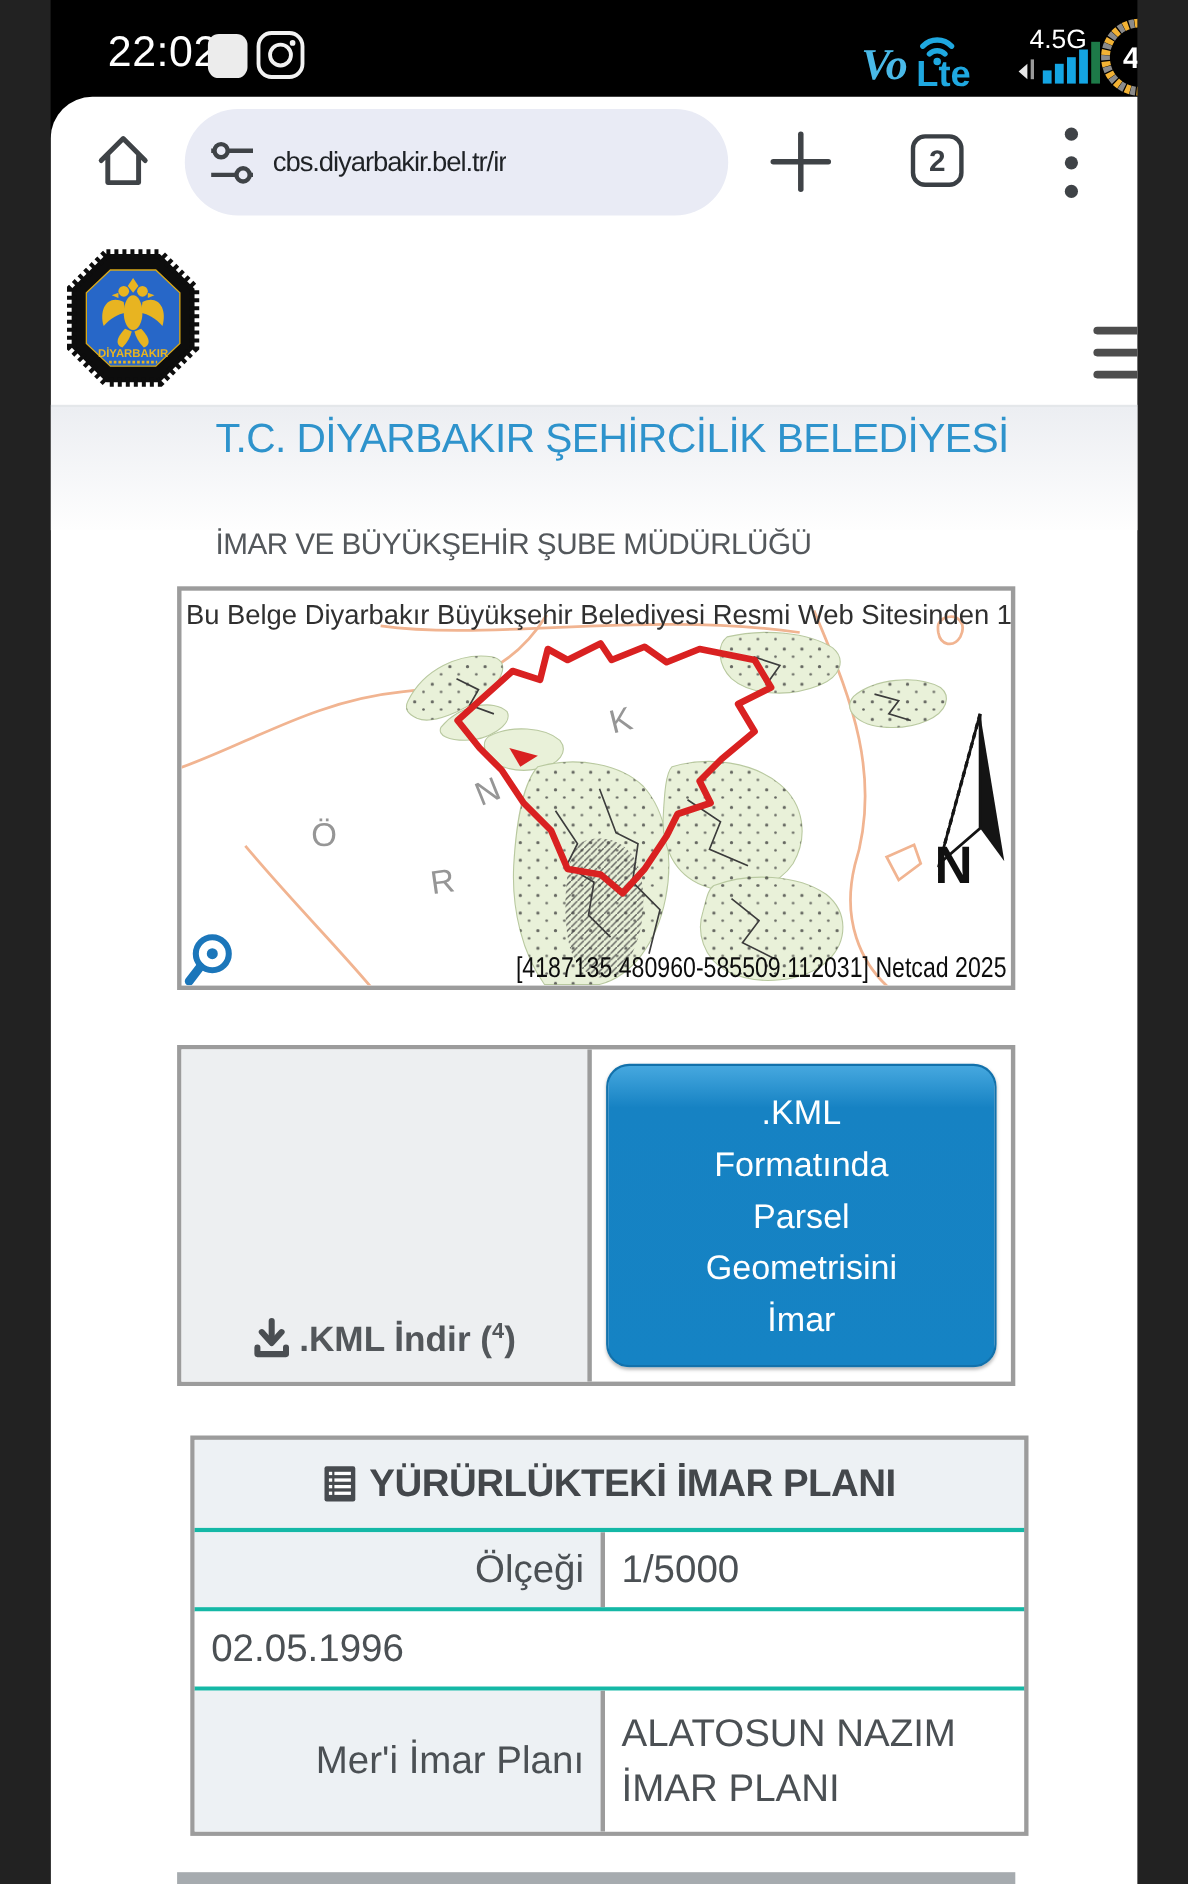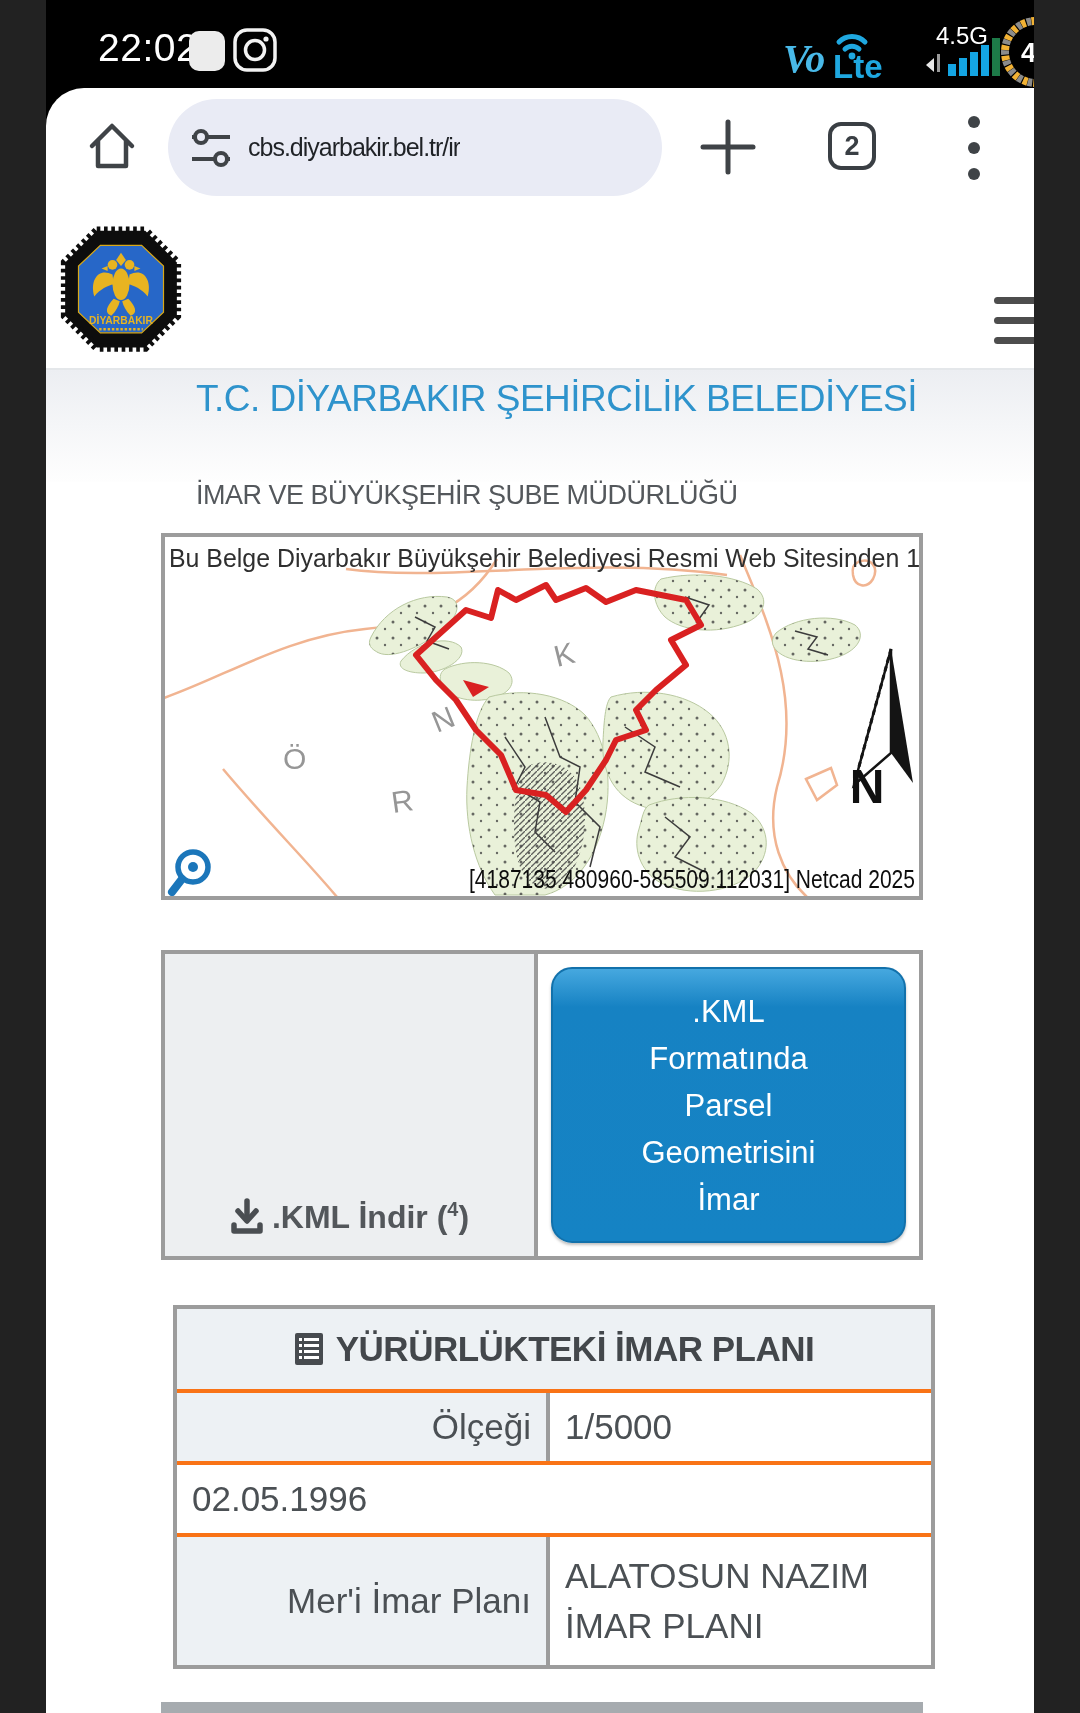--- a/index.html
+++ b/index.html
@@ -37,21 +37,21 @@
   .kml-link-text { font-size:32px; font-weight:bold; color:#53575b; white-space:nowrap; }
   .kml-link-text sup { font-size:0.62em; }
   .kml-right { flex:1; padding:13px; }
   .kml-button { width:100%; height:100%; border-radius:21px; border:2px solid #1271ab; background:linear-gradient(#46a8df, #1682c3 14%, #1583c4); box-shadow:0 2px 3px rgba(0,0,0,.25); display:flex; flex-direction:column; align-items:center; justify-content:center; cursor:pointer; }
   .kml-button span { color:#fff; font-size:31px; line-height:47px; }
 
   
   .plan-table { left:127px; top:1305px; width:762px; border:4px solid #9c9c9c; background:#fff; }
   .plan-header { height:80px; background:#edf1f4; display:flex; align-items:center; justify-content:center; gap:12px; }
   .plan-header-text { font-size:35px; font-weight:bold; color:#43474b; letter-spacing:-0.5px; }
-  .plan-row { display:flex; border-top:4px solid #f97316; }
+  .plan-row { display:flex; border-top:4px solid #14b8a6; }
   .plan-label { width:373px; border-right:4px solid #9c9c9c; background:#edf1f4; display:flex; align-items:center; justify-content:flex-end; padding-right:15px; font-size:35px; color:#4b5054; }
   .plan-value { flex:1; background:#fff; display:flex; align-items:center; justify-content:flex-start; padding:14px 0 14px 15px; font-size:35px; color:#4b5054; line-height:50px; }
   .row-h1 { height:72px; } .row-h2 { height:72px; } .row-h3 { min-height:130px; }
 
   .bottom-strip { left:115px; top:1702px; width:762px; height:11px; background:#a6abaf; }
 </style>
 </head>
 <body>
 
 <div class="screen">

